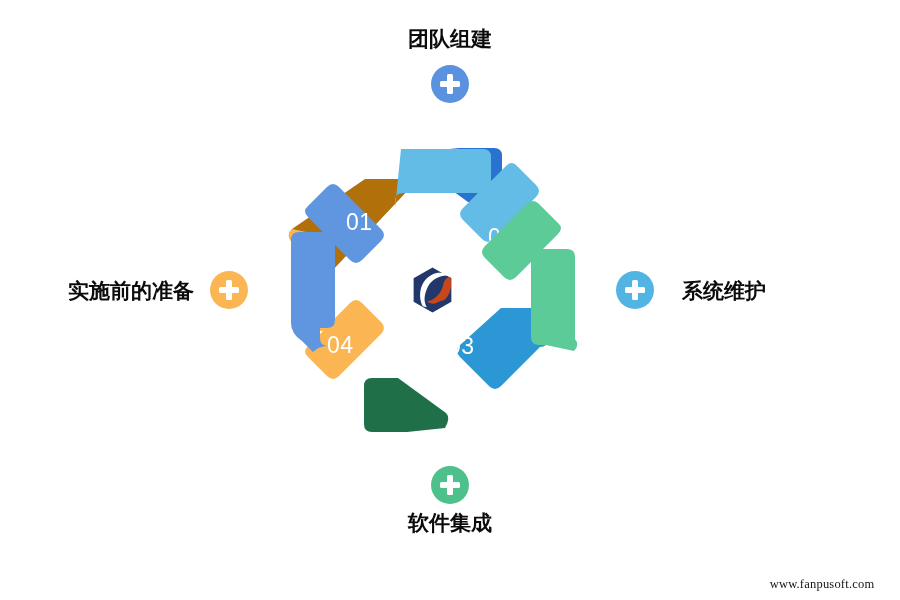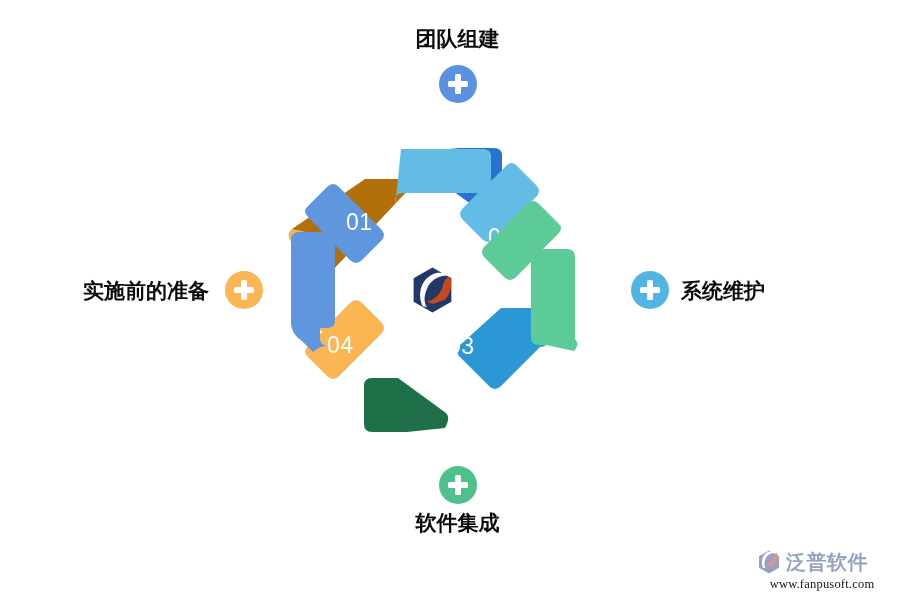--- a/index.html
+++ b/index.html
@@ -43,21 +43,20 @@
     fill: #ffffff;
     letter-spacing: 0.5px;
   }
 
   
   .node {
     position: absolute;
     display: flex;
     align-items: center;
     gap: 10px;
-    padding-left: 15px;
   }
   .node-label {
     font-size: 21px;
     font-weight: bold;
     color: #0b0b0b;
     white-space: nowrap;
     line-height: 1;
   }
   .plus-icon {
     width: 38px;
@@ -107,21 +106,21 @@
   }
   
   #node-left {
     left: 68px;
     top: 271px;
     gap: 16px;
   }
   #node-right {
     left: 616px;
     top: 271px;
-    gap: 12px;
+    gap: 28px;
   }
 
   
   #watermark {
     position: absolute;
     right: 12px;
     bottom: 10px;
     width: 132px;
     text-align: center;
     opacity: 0.92;
@@ -289,26 +288,16 @@
     <div class="plus-icon" style="background:#52b4e2"></div>
     <div class="node-label">系统维护</div>
   </div>
 
   <div class="node" id="node-bottom">
     <div class="plus-icon" style="background:#4dc08c"></div>
     <div class="node-label">软件集成</div>
   </div>
 
   <div id="watermark">
-    <div class="wm-row">
-      <svg width="26" height="26" viewBox="0 0 26 26">
-        <path fill="#8e9bbd" d="M 13,1.5 L 23,7.2 L 23,18.8 L 13,24.5 L 3,18.8 L 3,7.2 Z"></path>
-        <path fill="#ffffff" d="M 7,19 C 4.5,13 6,5.5 12,3 C 15,1.8 18.5,2.3 20.5,3.8
-                 C 15.5,3 11,6 9.5,10 C 8,13.5 8,16.5 9.5,19 Z"></path>
-        <path fill="#d98d84" d="M 21,4 C 22,8.5 21,13 18,15.5 C 14.5,18 11,17.5 9.5,16
-                 C 13.5,15.5 16.5,12 17.5,8 C 18,5.5 19.5,4 21,4 Z"></path>
-      </svg>
-      <div class="wm-name">泛普软件</div>
-    </div>
     <div class="wm-url">www.fanpusoft.com</div>
   </div>
 
 </div>
 
 </body></html>

